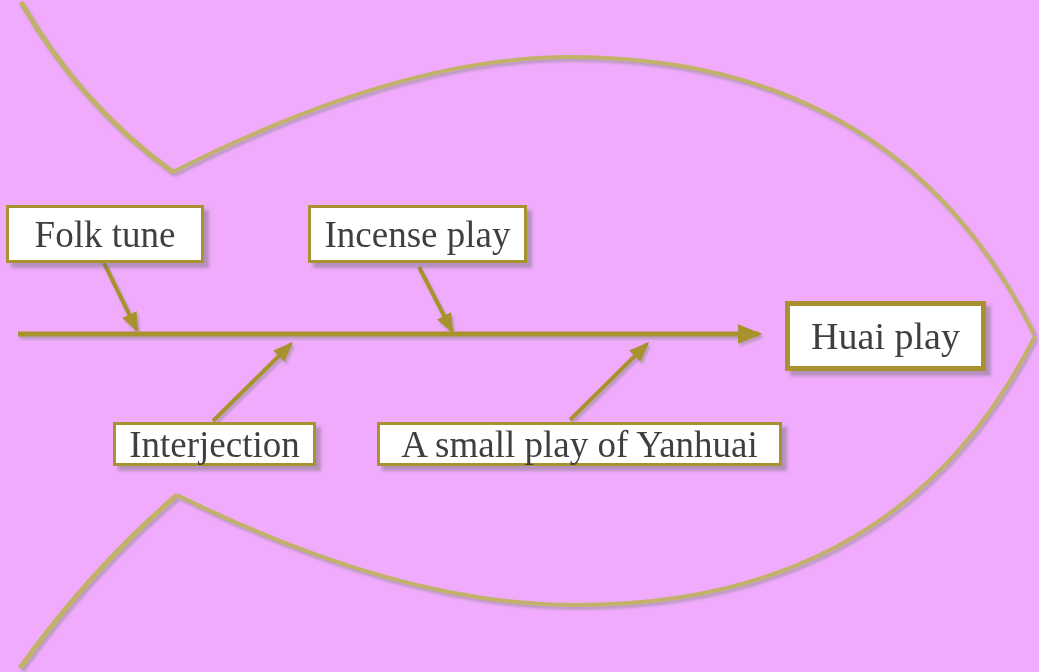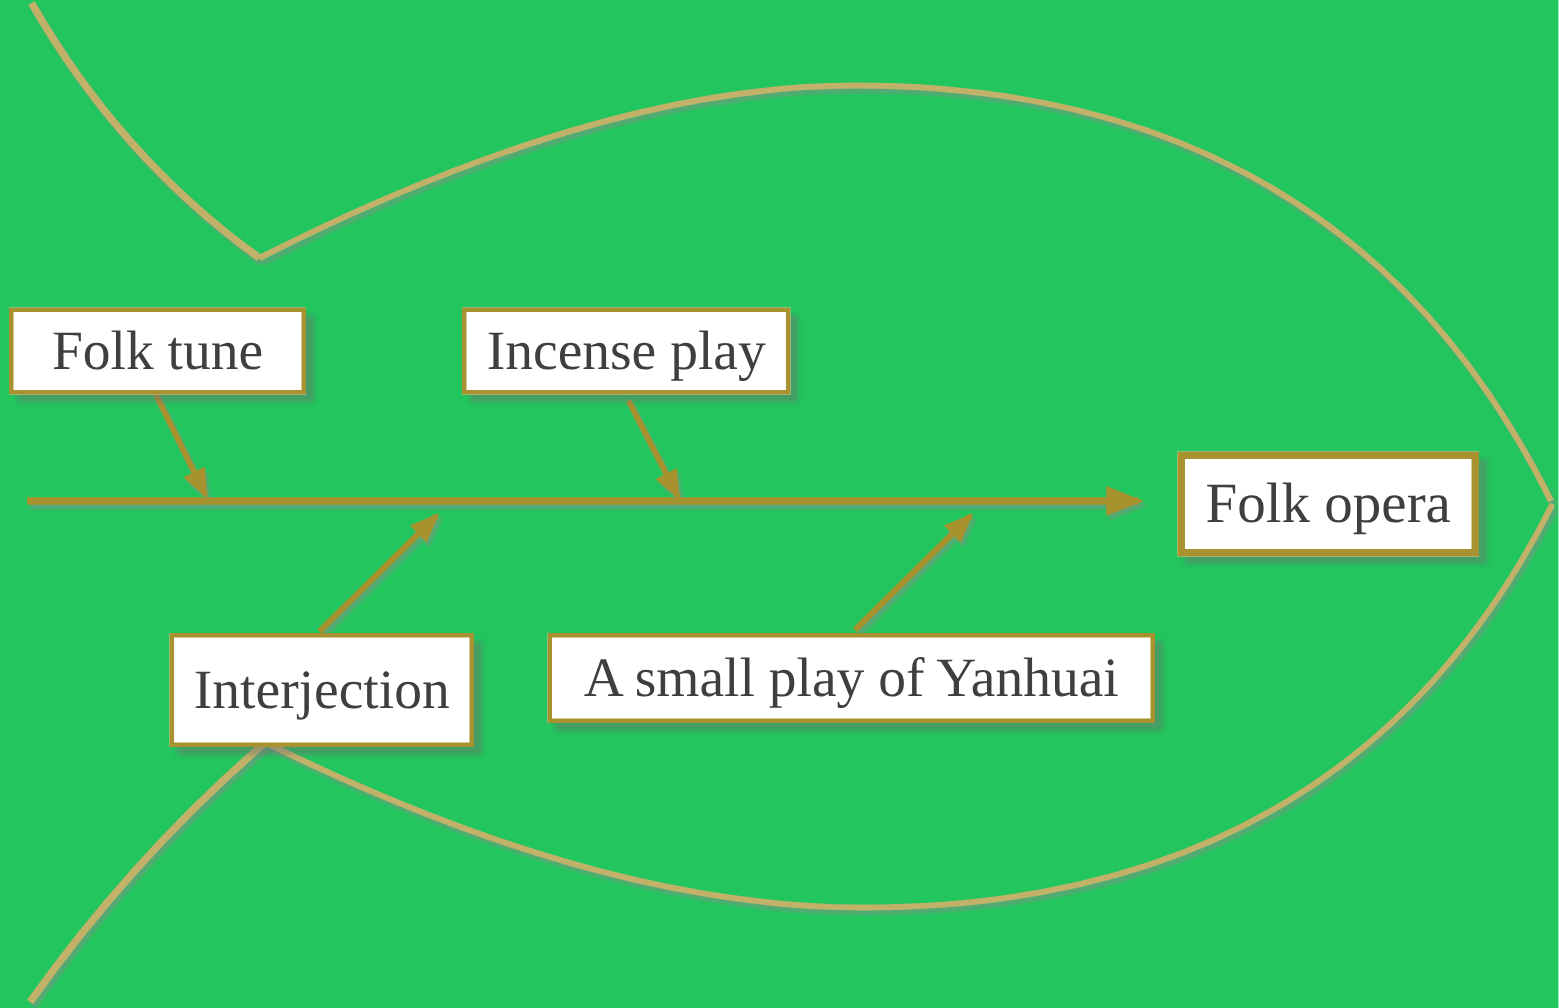--- a/index.html
+++ b/index.html
@@ -4,21 +4,21 @@
 <style>
   html, body {
     margin: 0;
     padding: 0;
     background: #fdfdfd;
   }
   .stage {
     position: relative;
     width: 1039px;
     height: 672px;
-    background: #22c55e;
+    background: #f0abfc;
     overflow: hidden;
     font-family: "Liberation Serif", serif;
   }
   .stage svg {
     position: absolute;
     left: 0;
     top: 0;
     display: block;
   }
   .label-box {
@@ -30,22 +30,22 @@
     display: flex;
     align-items: center;
     justify-content: center;
     font-size: 37px;
     line-height: 1;
     white-space: nowrap;
     box-shadow: 5px 5px 3px rgba(110, 110, 110, 0.45);
   }
   .box-folk        { left: 6px;   top: 205px; width: 198px; height: 58px; }
   .box-incense     { left: 308px; top: 205px; width: 219px; height: 58px; text-align: right; }
-  .box-interjection{ left: 113px; top: 422px; width: 203px; height: 76px; align-items: center; }
-  .box-yanhuai     { left: 365px; top: 422px; width: 405px; height: 60px; }
+  .box-interjection{ left: 113px; top: 422px; width: 203px; height: 44px; align-items: center; }
+  .box-yanhuai     { left: 377px; top: 422px; width: 405px; height: 44px; }
   .box-effect      { left: 785px; top: 301px; width: 201px; height: 70px;
                      border-width: 5px; font-size: 38px; }
 </style>
 </head>
 <body>
 
 <div class="stage">
 
   <svg width="1039" height="672" viewBox="0 0 1039 672">
     <defs>
@@ -84,16 +84,16 @@
   </div>
 
   <div class="label-box box-interjection">
     <span>Interjection</span>
   </div>
   <div class="label-box box-yanhuai">
     <span>A small play of Yanhuai</span>
   </div>
 
   <div class="label-box box-effect">
-    <span>Folk opera</span>
+    <span>Huai play</span>
   </div>
 
 </div>
 
 </body></html>

